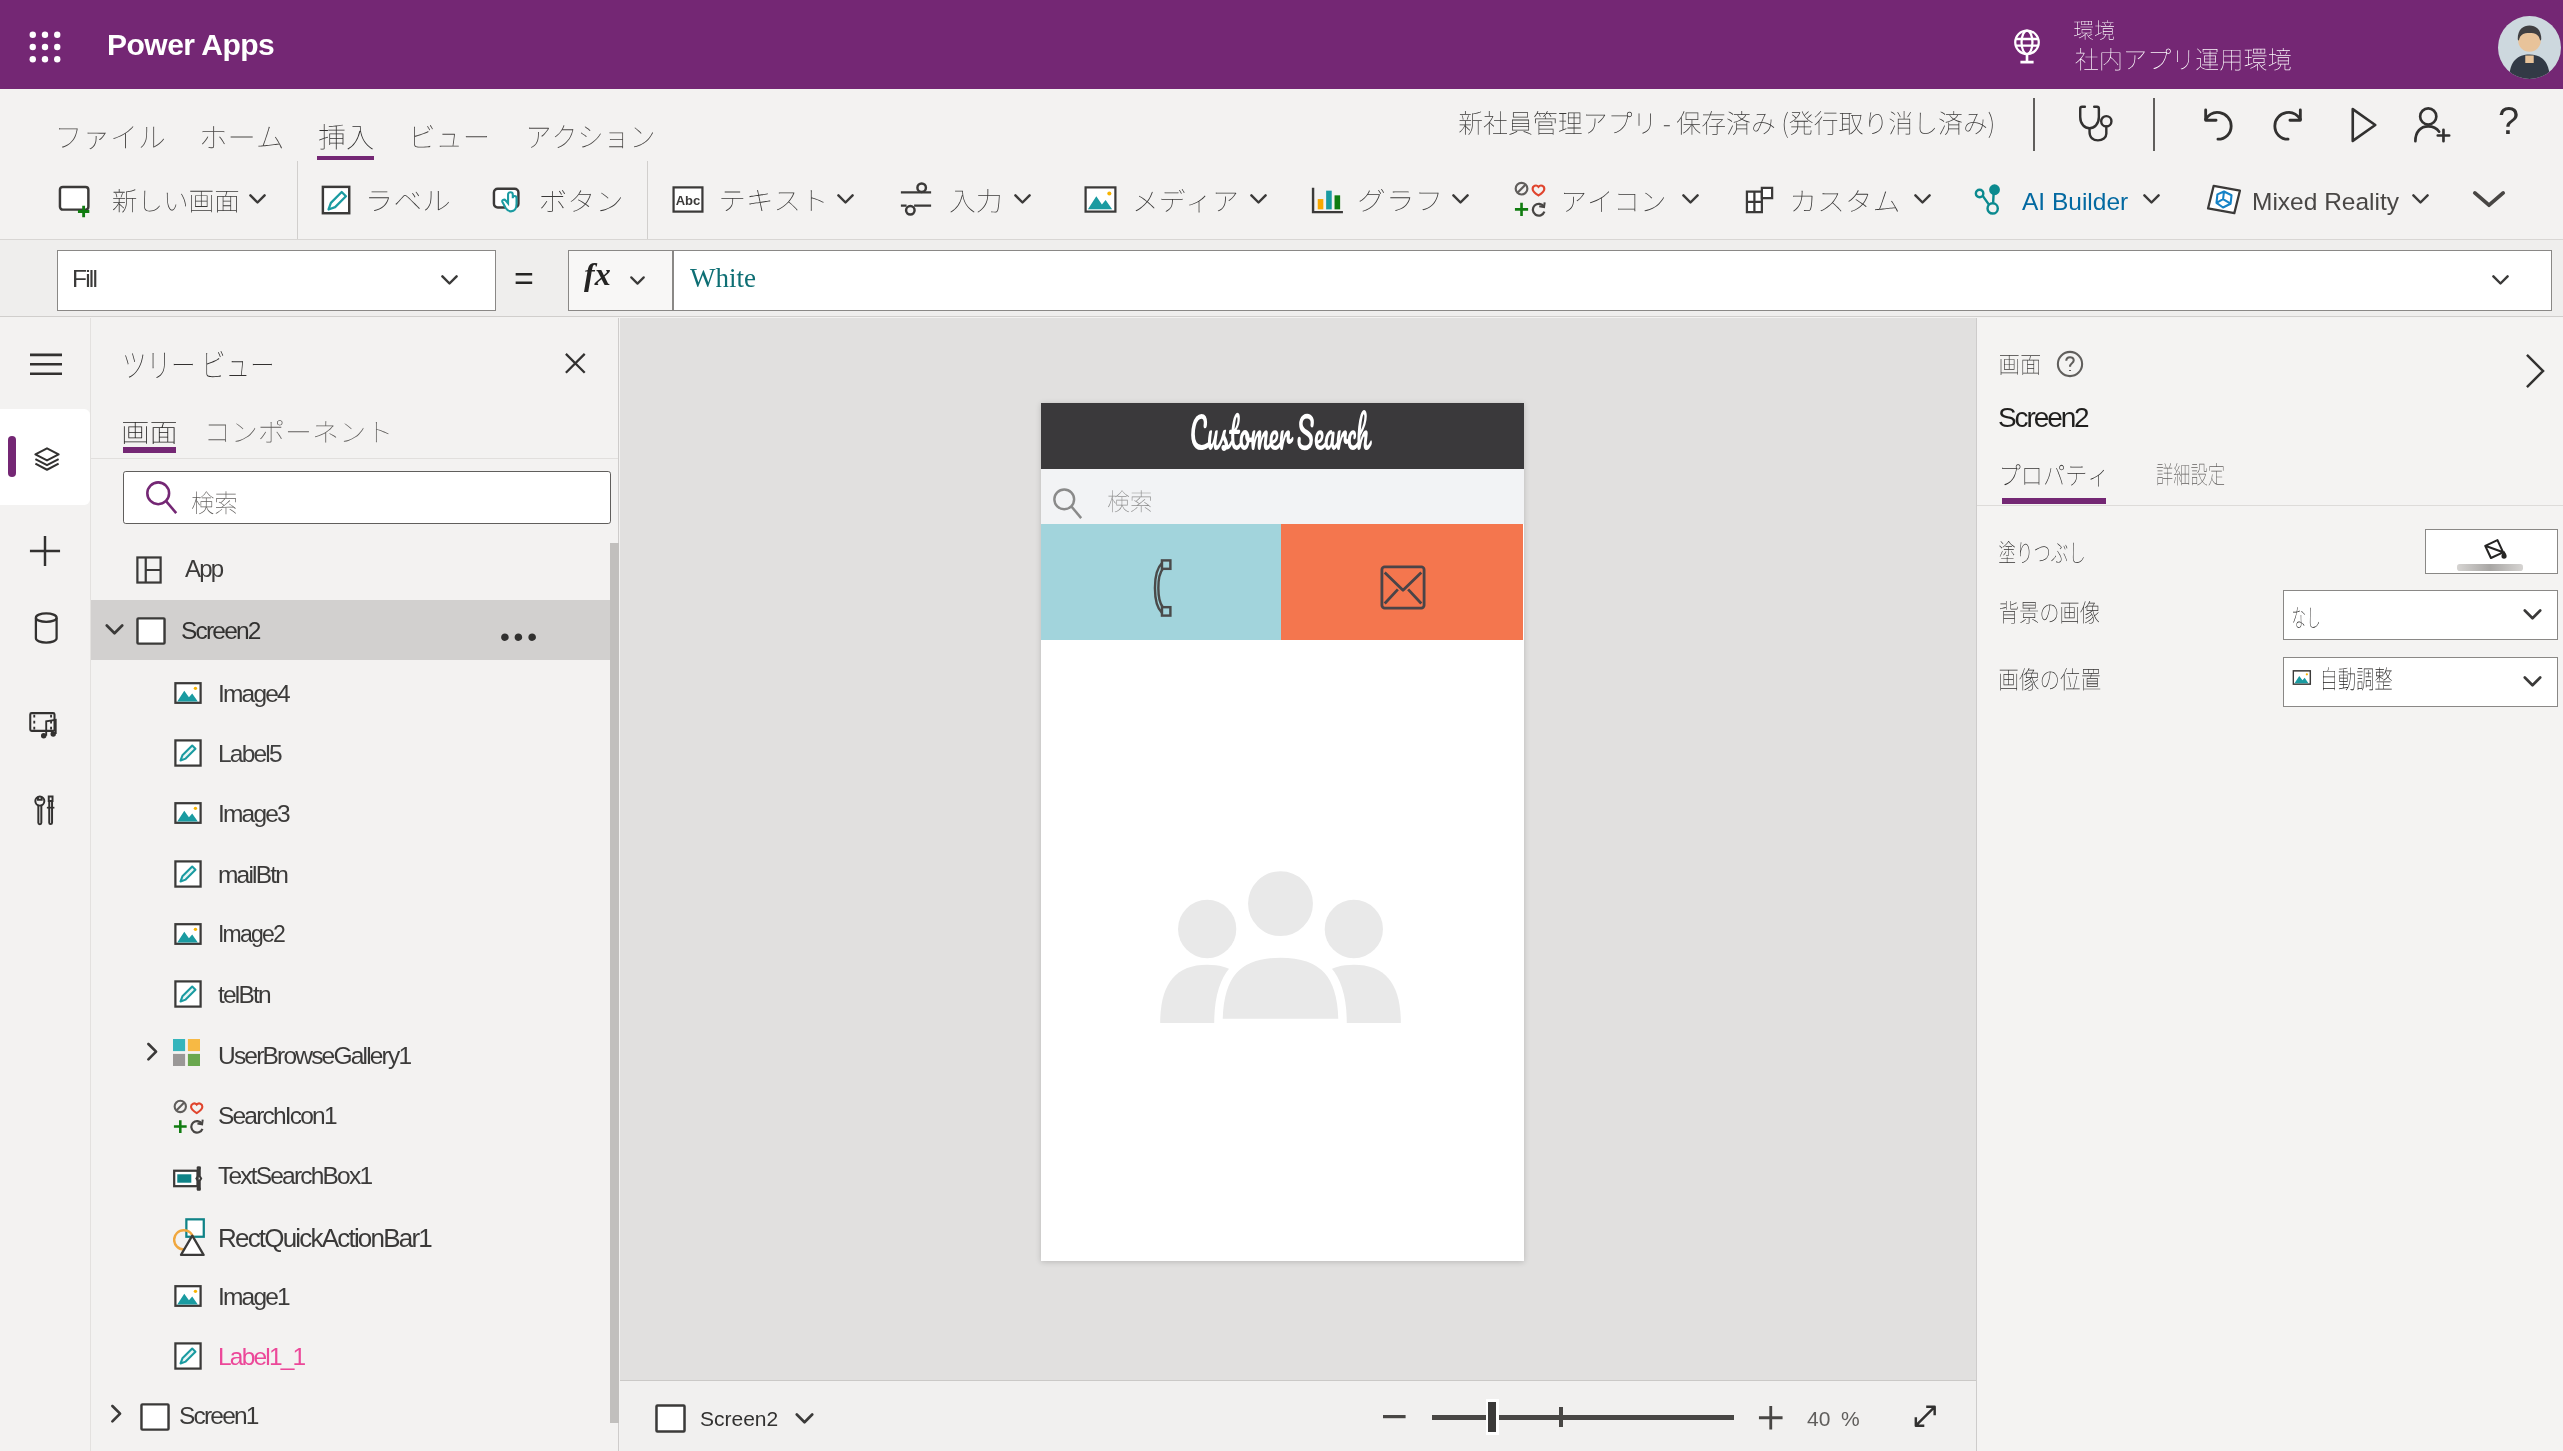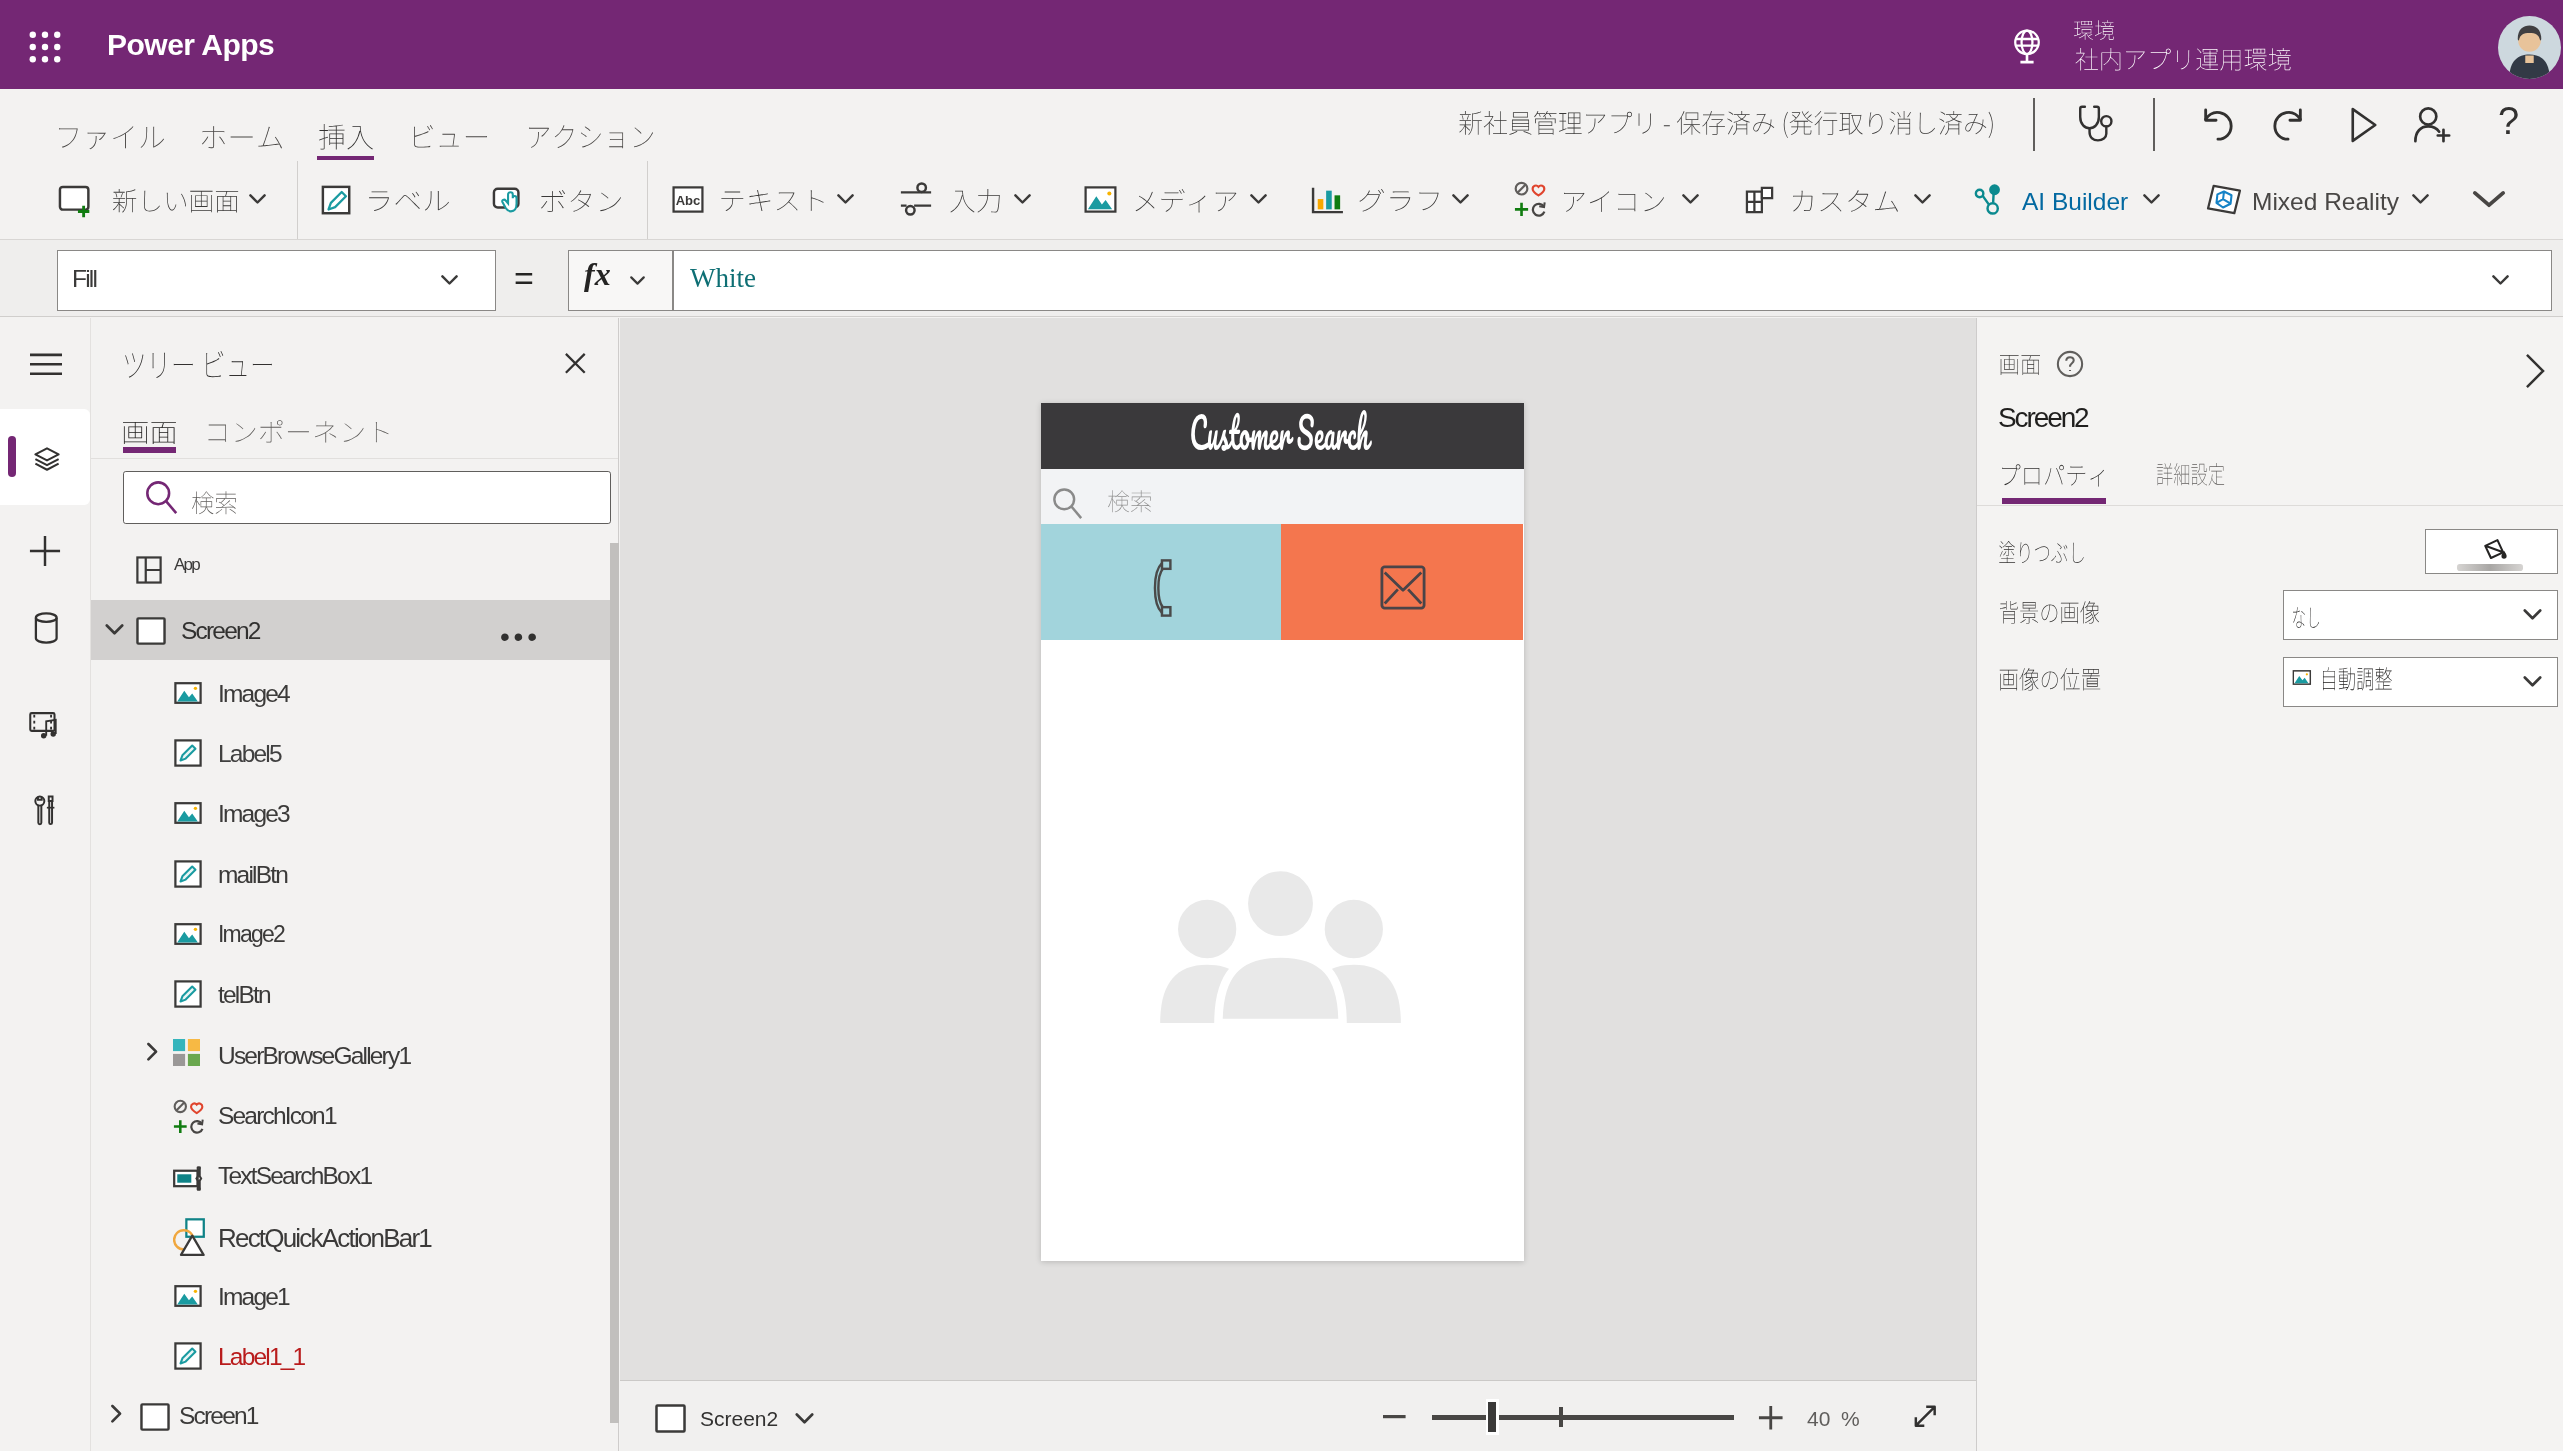--- a/index.html
+++ b/index.html
@@ -363,21 +363,21 @@
 <svg style="position:absolute;left:192px;top:491px;" width="44" height="23.6" viewBox="0 0 47.00 24.52">
     <g transform="scale(0.9196,1) translate(-1.03,22.46)">
       <path d="M1.6 -16.4H10.1V-15.6H1.6ZM5.9 -22.4H6.7V1.8H5.9ZM5.8 -16.1 6.5 -15.9Q6.2 -14.3 5.7 -12.5Q5.1 -10.8 4.5 -9.1Q3.8 -7.4 3.1 -6Q2.4 -4.5 1.6 -3.5Q1.5 -3.7 1.4 -3.9Q1.2 -4 1 -4.2Q1.7 -5.1 2.4 -6.5Q3.1 -7.8 3.8 -9.4Q4.4 -11.1 5 -12.8Q5.5 -14.5 5.8 -16.1ZM6.5 -13Q6.8 -12.7 7.3 -12Q7.8 -11.3 8.4 -10.5Q9 -9.7 9.5 -9Q10 -8.3 10.2 -8L9.6 -7.3Q9.4 -7.7 8.9 -8.5Q8.4 -9.2 7.9 -10.1Q7.3 -10.9 6.8 -11.6Q6.3 -12.3 6.1 -12.6ZM12.4 -15.9H23.1V-15.1H12.4ZM17.7 -21.6Q16.9 -20.4 15.7 -19.1Q14.5 -17.9 13.1 -16.8Q11.6 -15.6 10.1 -14.8Q10 -14.9 9.8 -15.1Q9.7 -15.3 9.6 -15.4Q11.2 -16.2 12.6 -17.3Q14.1 -18.4 15.3 -19.7Q16.5 -21 17.3 -22.4H18.1Q19 -21 20.4 -19.7Q21.7 -18.4 23.2 -17.3Q24.7 -16.3 26.1 -15.6Q26 -15.5 25.9 -15.3Q25.7 -15 25.6 -14.9Q24.2 -15.7 22.7 -16.8Q21.2 -17.8 20 -19.1Q18.7 -20.3 17.7 -21.6ZM11.7 -11V-6.2H23.6V-11ZM11 -11.8H24.4V-5.4H11ZM17.2 -15.5H18V-8.1Q18 -6.7 17.7 -5.3Q17.4 -3.9 16.5 -2.6Q15.6 -1.2 13.9 -0.1Q12.3 1.1 9.5 2Q9.5 1.9 9.4 1.8Q9.3 1.7 9.2 1.6Q9.1 1.4 9 1.4Q11.7 0.5 13.3 -0.6Q15 -1.7 15.8 -2.9Q16.6 -4.2 16.9 -5.5Q17.2 -6.8 17.2 -8.1ZM18.4 -5.8Q19.1 -3.8 20.1 -2.5Q21.2 -1.2 22.6 -0.3Q24.1 0.6 26 1.3Q25.8 1.4 25.7 1.6Q25.5 1.8 25.5 2.1Q23.5 1.3 22 0.3Q20.5 -0.7 19.4 -2.1Q18.4 -3.6 17.6 -5.7Z M40.1 -5.6H40.9V2H40.1ZM40.1 -22.5H40.9V-15.1H40.1ZM38.8 -14.6 39.6 -14.2Q38.5 -13.1 37.1 -11.9Q35.7 -10.7 34.5 -9.8L33.8 -10.3Q34.6 -10.9 35.5 -11.6Q36.5 -12.4 37.4 -13.2Q38.2 -14 38.8 -14.6ZM44.6 -12.9 45.4 -12.4Q44 -11.2 42.3 -9.9Q40.6 -8.5 38.9 -7.2Q37.1 -6 35.6 -5L34.8 -5.5Q36 -6.2 37.3 -7.1Q38.6 -8 40 -9Q41.3 -10 42.5 -11Q43.7 -12 44.6 -12.9ZM32 -10.9 32.6 -11.4Q33.7 -10.9 34.8 -10.3Q35.9 -9.6 36.9 -9Q38 -8.3 38.6 -7.7L38 -7.1Q37.4 -7.7 36.4 -8.4Q35.4 -9.1 34.3 -9.7Q33.1 -10.4 32 -10.9ZM43.9 -8.8 44.5 -9.3Q45.8 -8.6 47.2 -7.7Q48.6 -6.8 49.8 -5.9Q51 -5 51.8 -4.3L51.2 -3.7Q50.4 -4.4 49.2 -5.3Q48 -6.3 46.6 -7.2Q45.2 -8.1 43.9 -8.8ZM44.5 -3.1 45.1 -3.6Q46.4 -3 47.7 -2.3Q49.1 -1.5 50.2 -0.7Q51.4 0.2 52.1 0.9L51.5 1.5Q50.8 0.8 49.6 -0.1Q48.5 -0.9 47.1 -1.7Q45.8 -2.5 44.5 -3.1ZM28.9 -5.7Q30.7 -5.7 33 -5.7Q35.4 -5.8 38.1 -5.8Q40.8 -5.9 43.7 -5.9Q46.6 -6 49.5 -6L49.4 -5.3Q45.6 -5.2 41.9 -5.1Q38.1 -5 34.8 -5Q31.4 -4.9 28.9 -4.9ZM35.5 -3.7 36.2 -3.5Q35.3 -2.5 34.1 -1.6Q32.9 -0.7 31.6 0.1Q30.3 0.9 29.2 1.5Q29.1 1.4 29 1.3Q28.8 1.2 28.7 1.1Q28.6 1 28.4 0.9Q30.3 0.1 32.2 -1.2Q34.1 -2.4 35.5 -3.7ZM29.2 -19.8H51.8V-19H29.2ZM29.2 -15.4H51.9V-10.9H51.1V-14.6H30V-10.9H29.2Z" fill="#605e5c"></path>
     </g>
   </svg>
 
 <svg class="abs" style="left:136px;top:556px" width="26" height="28" viewBox="0 0 28 30" fill="none" stroke="#3b3a39" stroke-width="2.4">
 <rect x="1.5" y="1.5" width="25" height="27"></rect>
     <path d="M10.5 1.5 V28.5 M10.5 15 H26.5"></path>
   </svg>
-<div class="abs" style="left:174px;top:555px;font-size:17px;letter-spacing:-1.8px;color:#3b3a39">App</div>
+<div class="abs" style="left:185px;top:555px;font-size:24px;letter-spacing:-1.8px;color:#3b3a39">App</div>
 
 <div class="abs" style="left:91px;top:600px;width:519px;height:60px;background:#d2d0cf"></div>
 <svg class="chev abs" style="left:105px;top:624px" width="19" height="11.3" viewBox="0 0 18 11">
     <path d="M1.5 1.5 L9 9 L16.5 1.5"></path>
   </svg>
 <svg class="abs" style="left:136px;top:617px" width="30" height="28" viewBox="0 0 32 30">
     <use href="#i-screen"></use>
   </svg>
 <div class="abs" style="left:181px;top:617px;font-size:24.5px;letter-spacing:-1.8px;color:#323130">Screen2</div>
 <div class="abs" style="left:500px;top:621px;font-size:28px;color:#323130;letter-spacing:3.8px">•••</div>
@@ -431,21 +431,21 @@
 <path d="M20.5 18.5 L32.5 39 H8.5 Z" fill="#fff" stroke="#3b3a39" stroke-width="2.4" stroke-linejoin="round"></path>
   </svg>
 <div class="abs" style="left:218px;top:1223px;font-size:26px;letter-spacing:-1.8px;color:#3b3a39">RectQuickActionBar1</div>
 <svg class="abs" style="left:174px;top:1282px" width="28" height="28" viewBox="0 0 30 30">
     <use href="#i-img"></use>
   </svg>
 <div class="abs" style="left:218px;top:1283px;font-size:24.5px;letter-spacing:-1.8px;color:#3b3a39">Image1</div>
 <svg class="abs" style="left:174px;top:1342px" width="28" height="28" viewBox="0 0 30 30">
     <use href="#i-label"></use>
   </svg>
-<div class="abs" style="left:218px;top:1343px;font-size:24.5px;letter-spacing:-1.8px;color:#b91c1c">Label1_1</div>
+<div class="abs" style="left:218px;top:1343px;font-size:24.5px;letter-spacing:-1.8px;color:#ec4899">Label1_1</div>
 <svg class="chev abs" style="left:107px;top:1408px;transform:rotate(-90deg)" width="19" height="11.3" viewBox="0 0 18 11">
     <path d="M1.5 1.5 L9 9 L16.5 1.5"></path>
   </svg>
 <svg class="abs" style="left:140px;top:1403px" width="30" height="28" viewBox="0 0 32 30">
     <use href="#i-screen"></use>
   </svg>
 <div class="abs" style="left:179px;top:1402px;font-size:24.5px;letter-spacing:-1.8px;color:#3b3a39">Screen1</div>
 <div class="abs" style="left:610px;top:543px;width:9.4px;height:880px;background:#c1bfbd"></div>
 
 <div class="abs" style="left:620px;top:318px;width:1356px;height:1062px;background:#e1e0df"></div>

